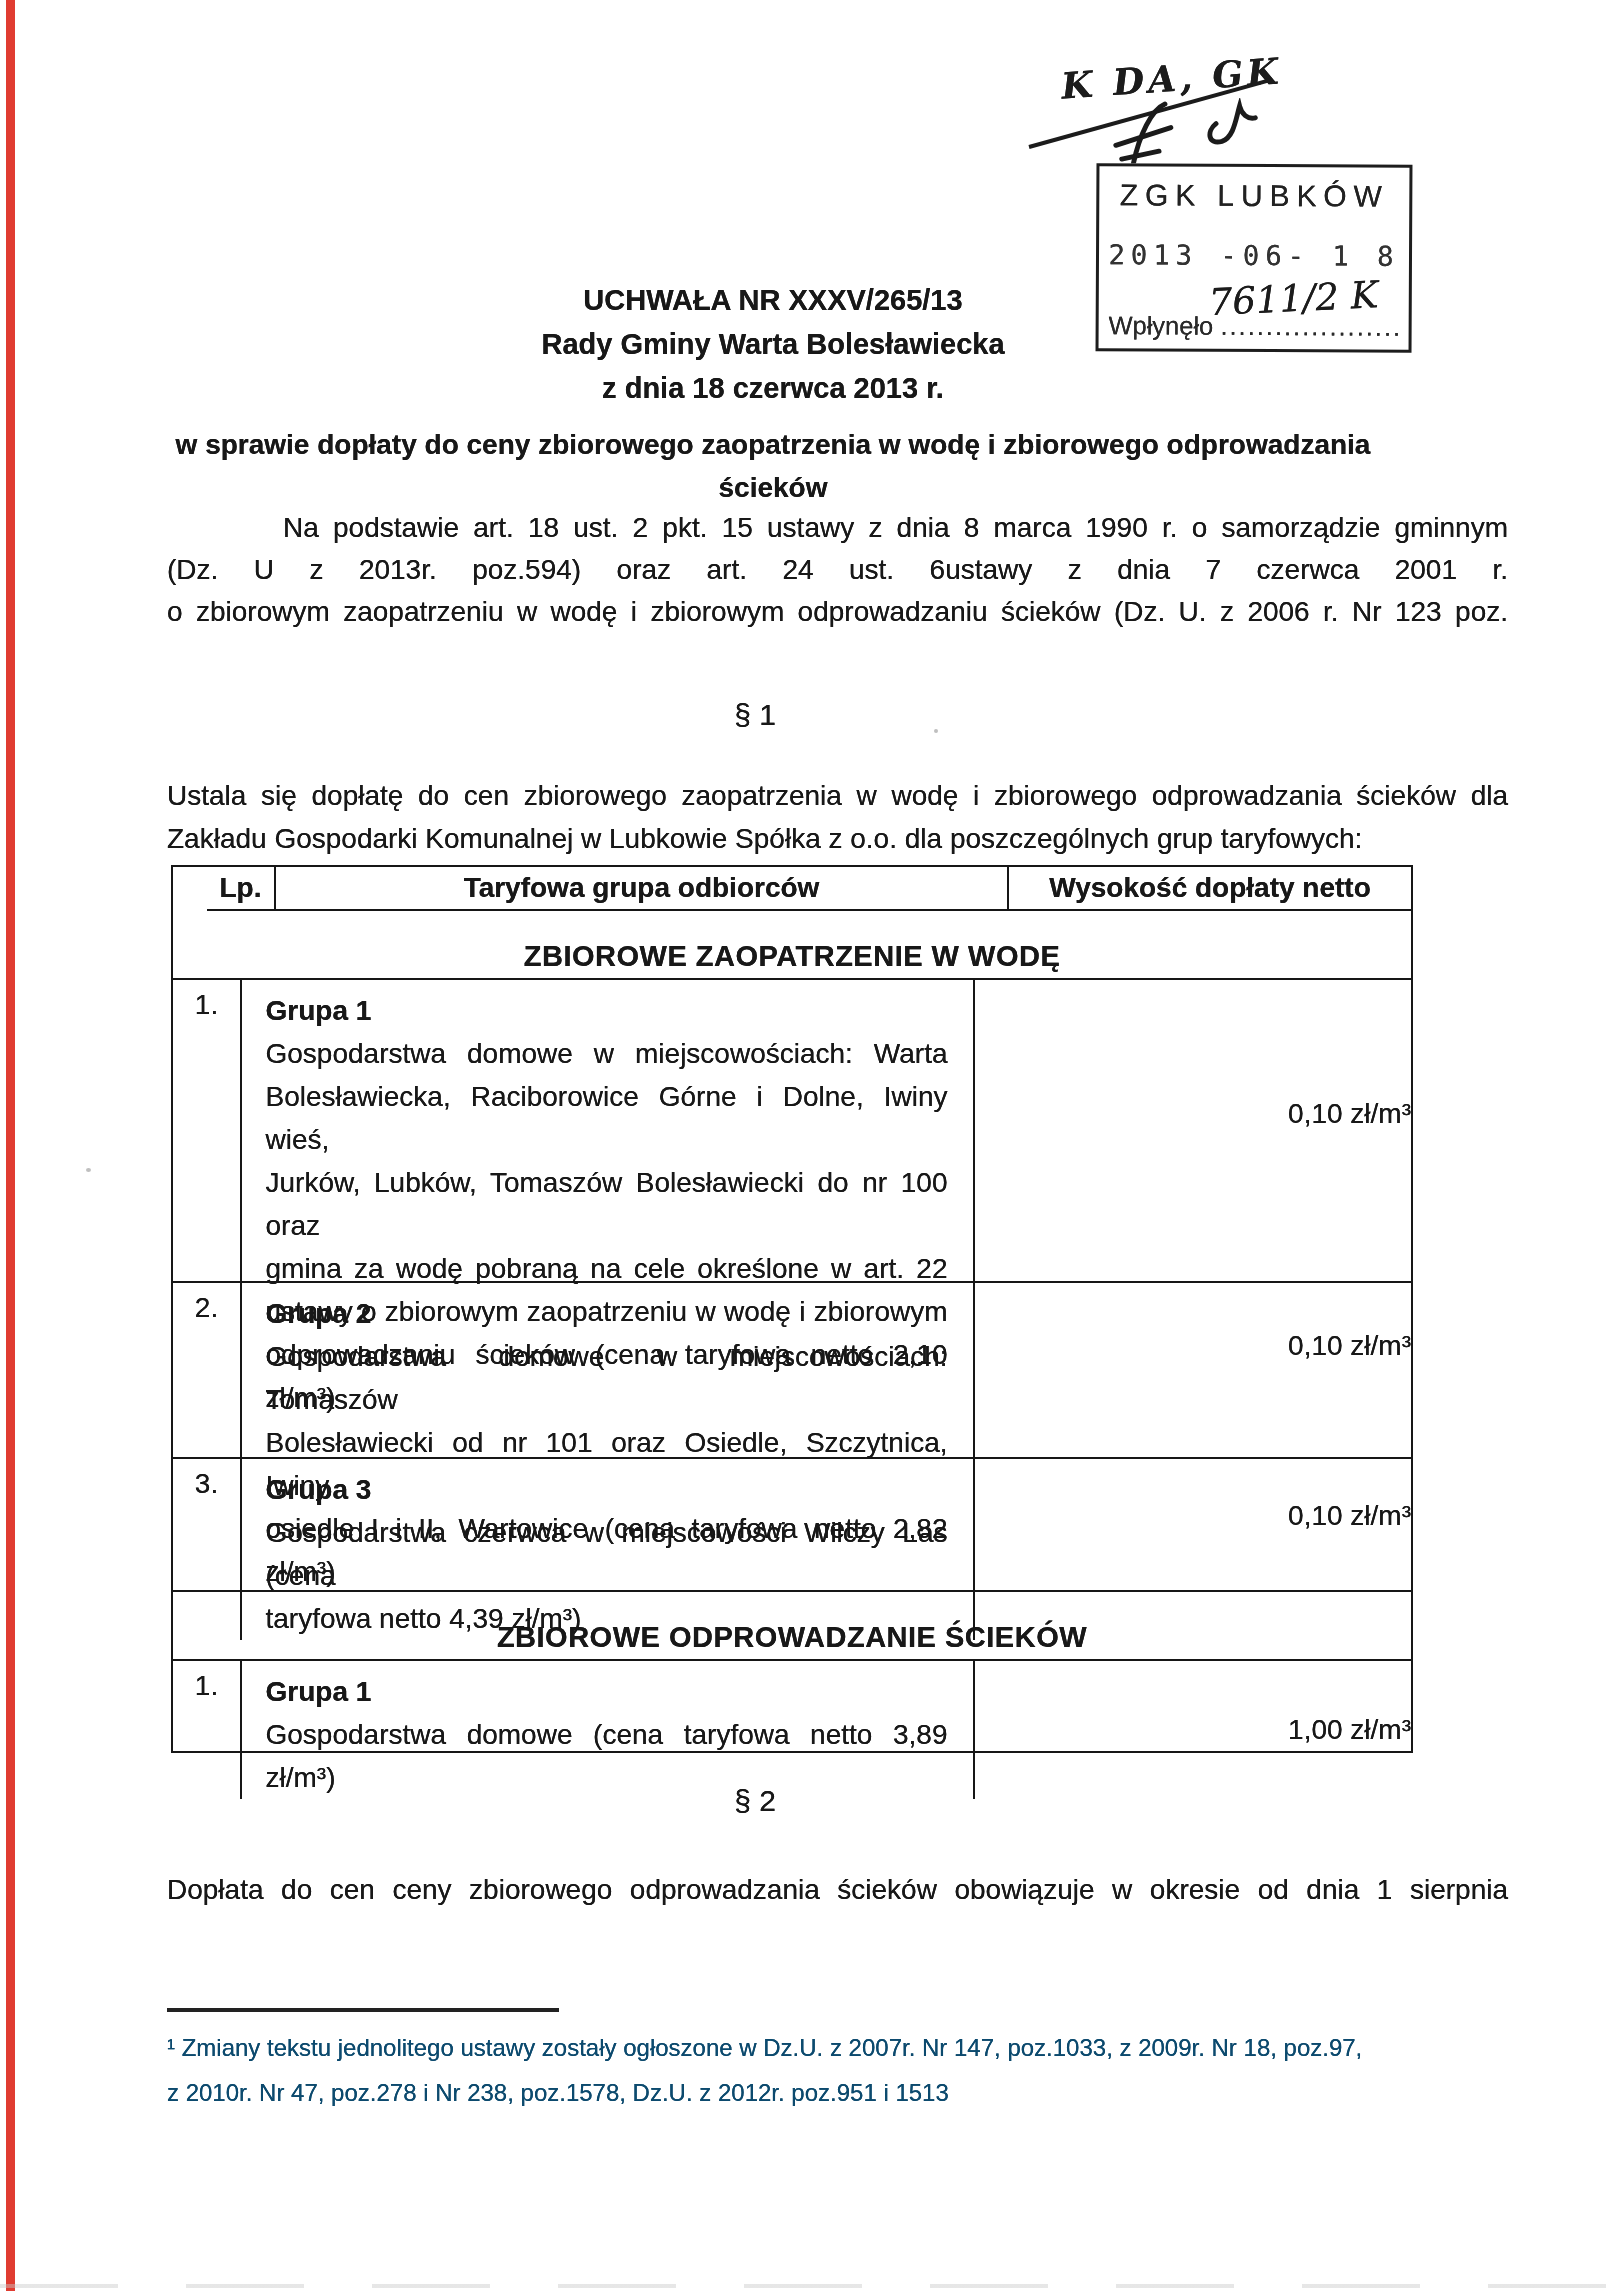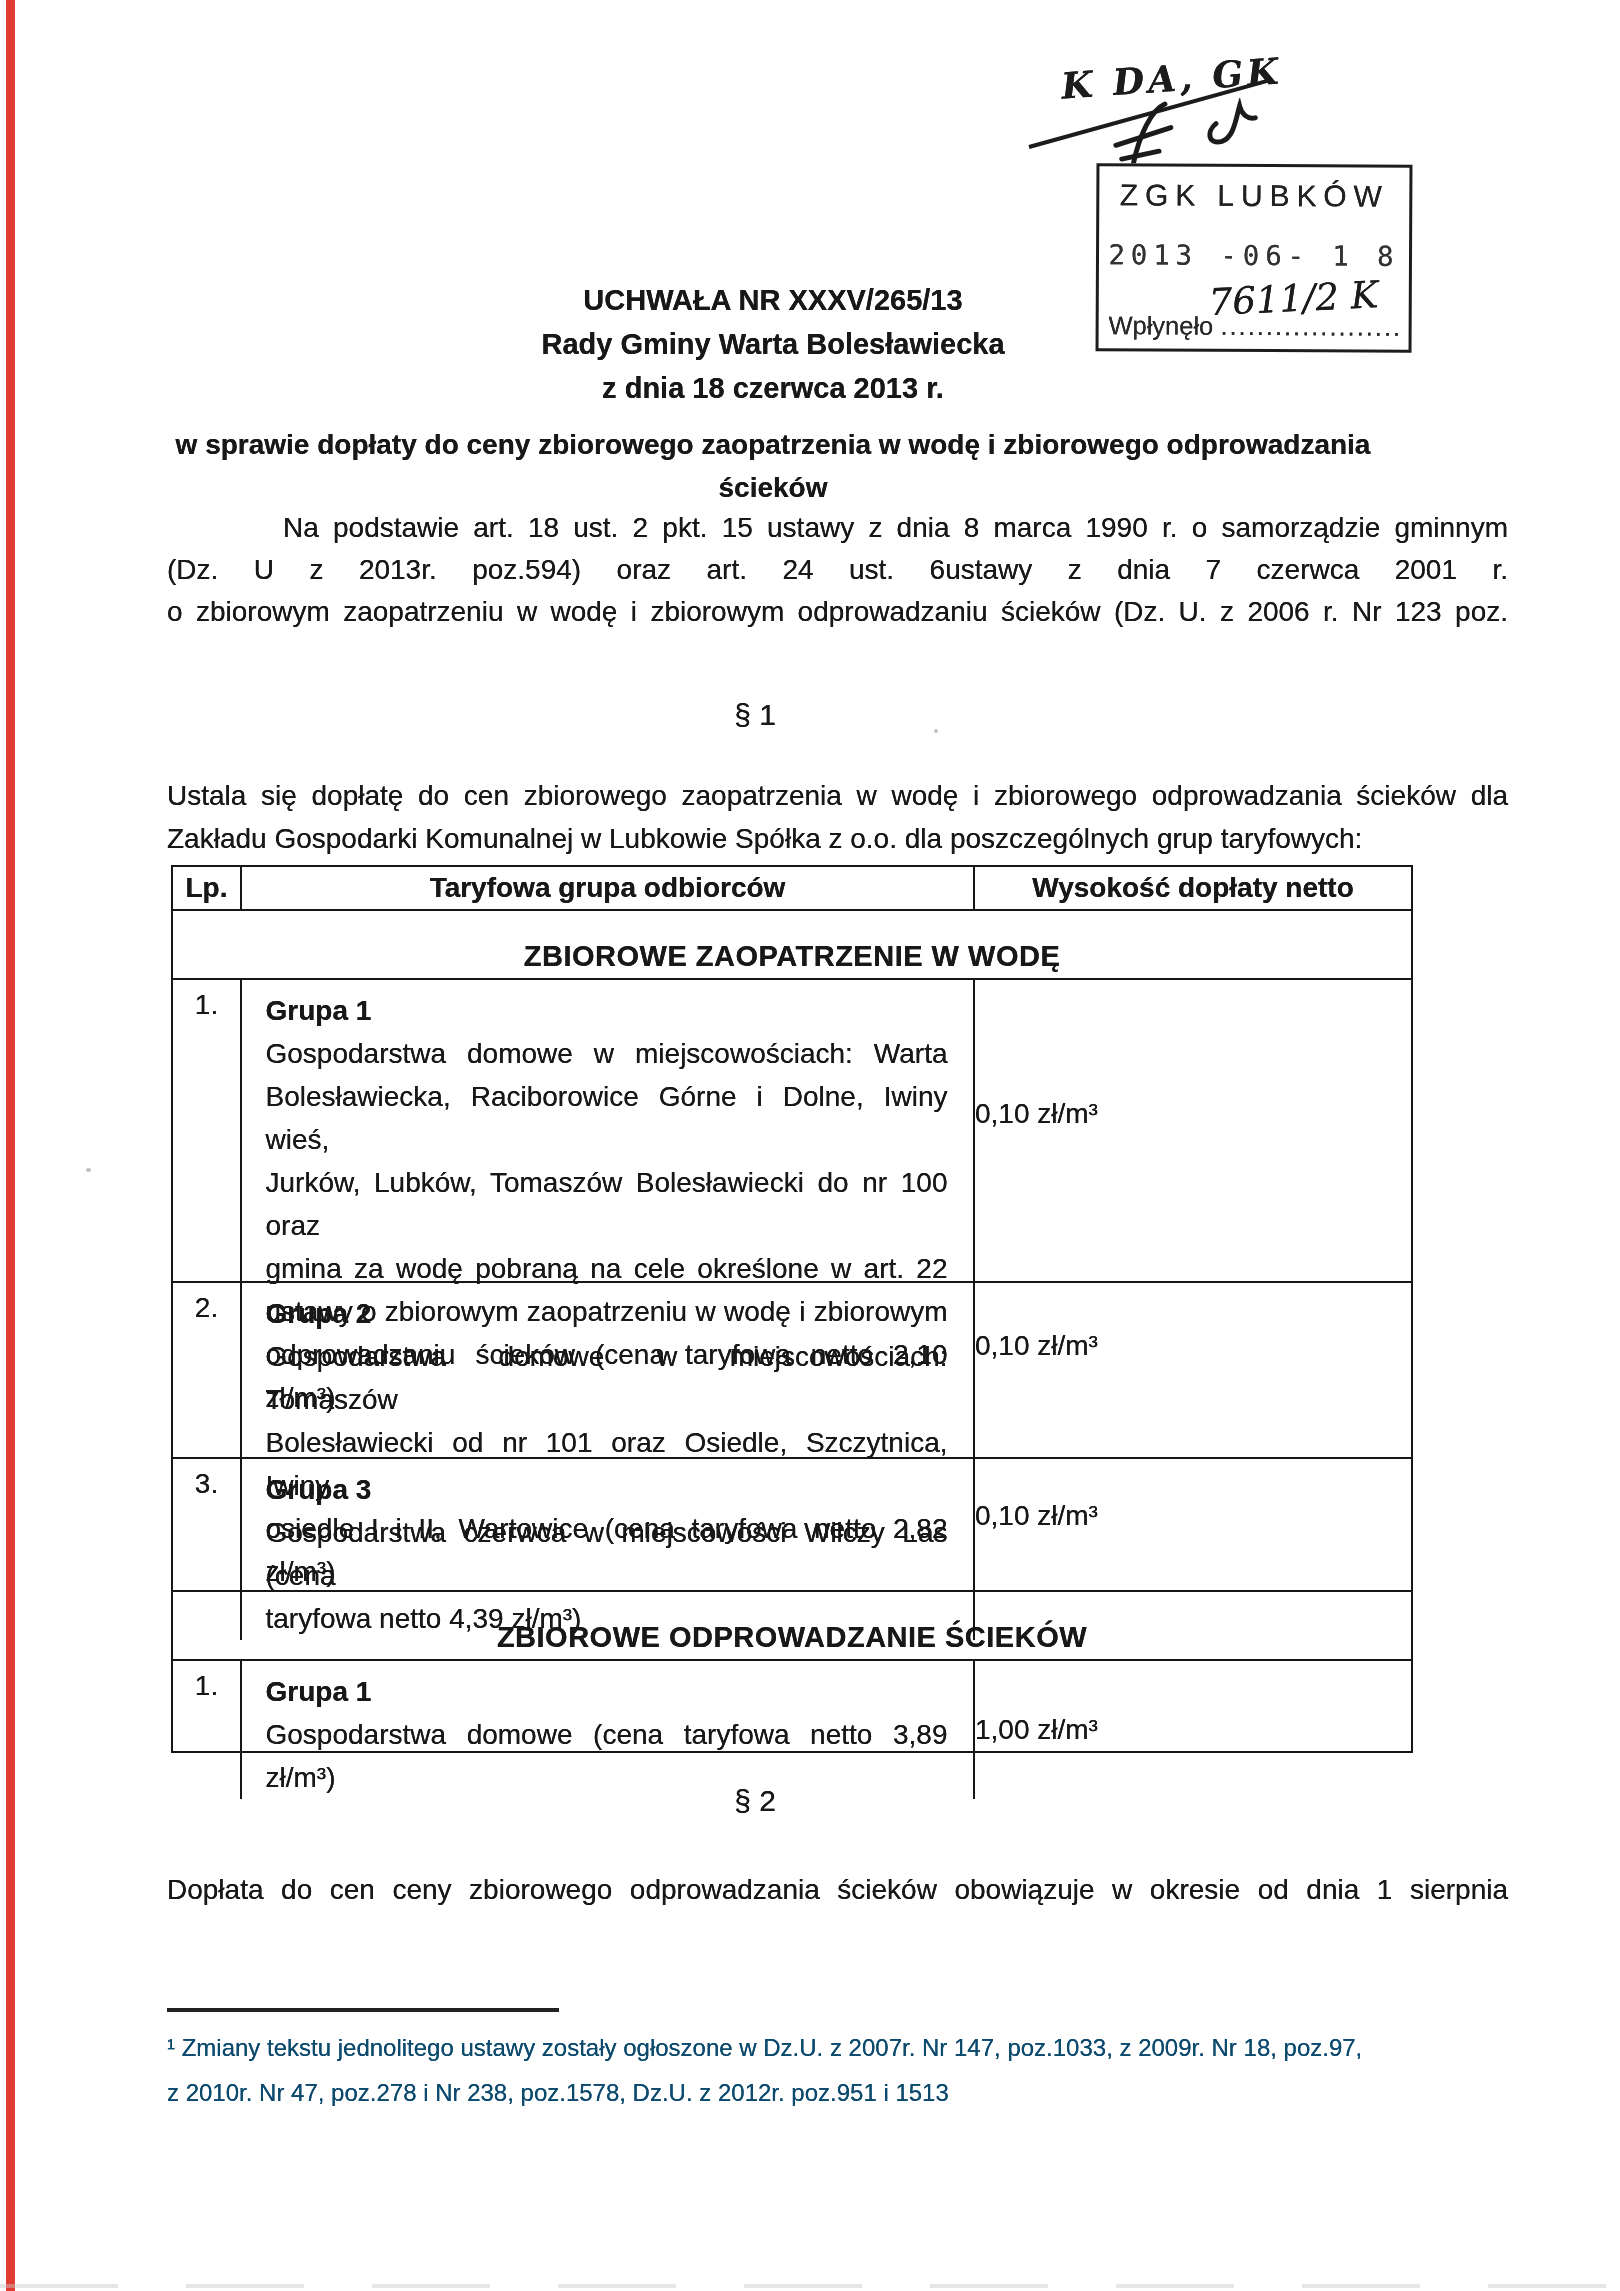--- a/index.html
+++ b/index.html
@@ -61,28 +61,28 @@
   .h1 { top:698px; } .h2 { top:1784px; }
   .intro { position:absolute; left:167px; top:774px; width:1341px; font-size:28px; line-height:43px; }
   .period { position:absolute; left:167px; top:1867px; width:1341px; font-size:28px; line-height:45px; }
 
   
   .ttable { position:absolute; left:171px; top:865px; width:1242px; border:2.9px solid #161616; }
   .t-row { display:grid; grid-template-columns:69px 733px 1fr; border-bottom:2.9px solid #161616; }
   .t-row:last-child { border-bottom:none; }
   .cell { border-right:2.9px solid #161616; }
   .cell:last-child { border-right:none; }
-  .t-head { height:44px; font-weight:700; font-size:28px; }
+  .t-head { height:44px; font-weight:700; font-size:28px;margin-left:34px; }
   .t-head .cell { display:flex; align-items:center; justify-content:center; }
   .t-section { height:46px; border-bottom:2.9px solid #161616; display:flex; align-items:center;
     justify-content:center; font-weight:700; font-size:29px; letter-spacing:0.5px;margin-top:23px; }
   .lp-cell { text-align:center; padding-top:8.8px; font-size:28px; }
   .grp-cell { padding:8.8px 25.5px 0 23.5px; font-size:28px; line-height:43px; }
   .grp-title { font-weight:700; }
-  .val-cell { text-align:left; font-size:28px; }
+  .val-cell { text-align:right; font-size:28px; }
   .r1 { height:303px; } .r2 { height:176px; } .r3 { height:133px; } .r4 { height:90px; }
   .r1 .val-cell { padding-top:118px; } .r2 .val-cell { padding-top:47px; }
   .r3 .val-cell { padding-top:41px; } .r4 .val-cell { padding-top:53px; }
 
   
   .foot-rule { position:absolute; left:167px; top:2008px; width:392px; height:3.9px; background:#222; }
   .footnote { position:absolute; left:167px; top:2025px; width:1304px; font-size:24px; line-height:45px; color:#0c4a6e; }
 </style>
 </head>
 <body>

